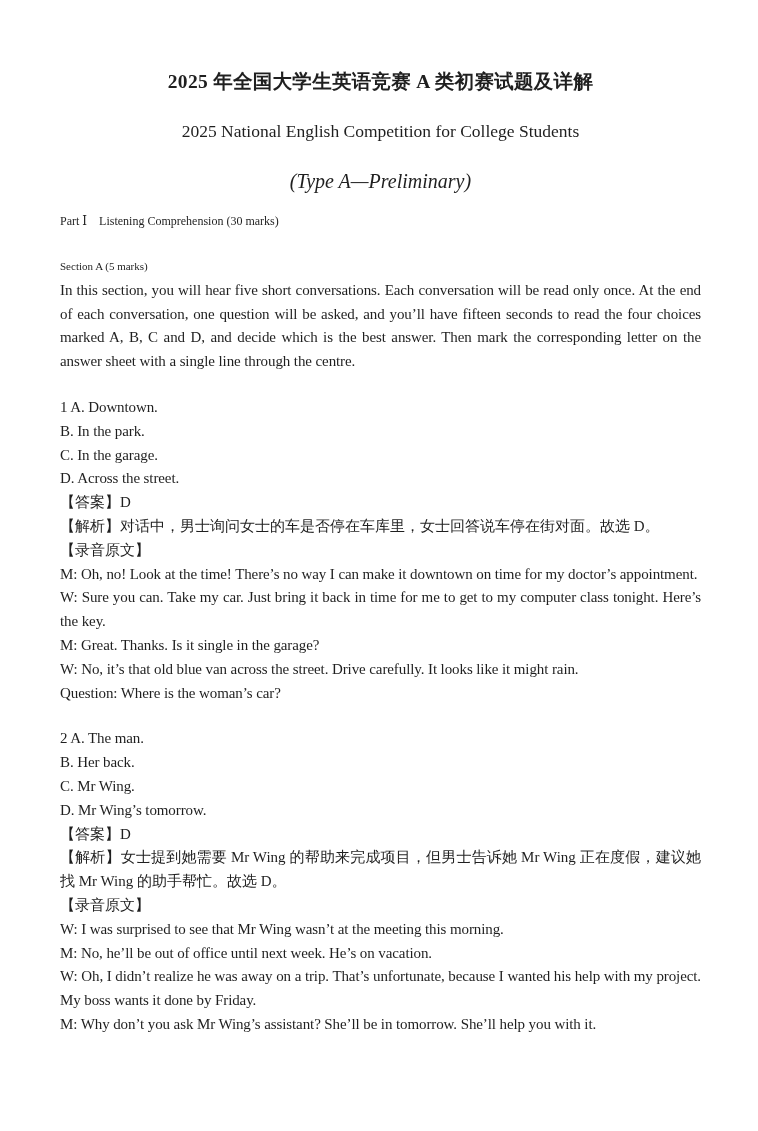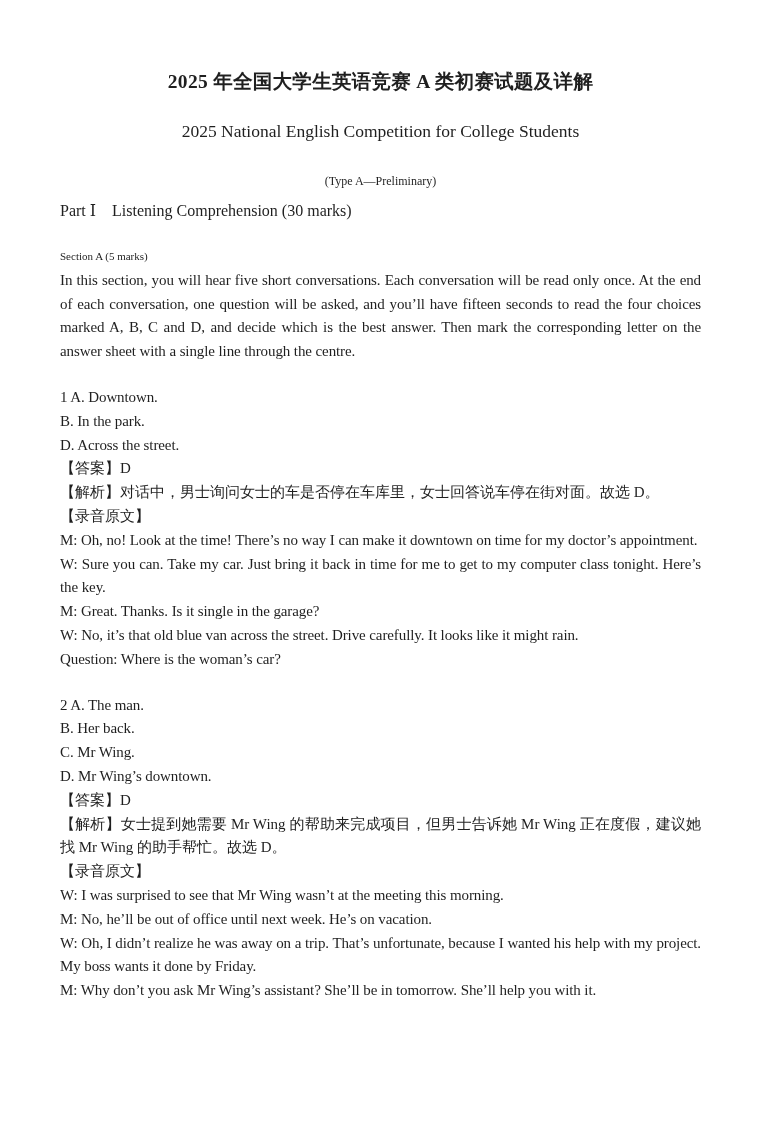--- a/index.html
+++ b/index.html
@@ -28,34 +28,35 @@
     font-weight: bold;
     margin: 0;
     letter-spacing: 0.3px;
   }
   .title-en {
     font-size: 17.5px;
     line-height: 24px;
     margin-top: 25px;
   }
   .subtitle {
-    font-size: 12px;
+    font-size: 20px;
     line-height: 24px;
     margin-top: 26px;
+    font-style: italic;
   }
   .meta {
     font-size: 17.5px;
     line-height: 24px;
     margin-top: 26px;
     white-space: pre-wrap;
   }
   .part-heading {
-    font-size: 16px;
+    font-size: 12px;
     line-height: 22px;
-    margin-top: 7px;
+    margin-top: 17px;
     white-space: pre-wrap;
   }
   .section-heading {
     font-size: 11px;
     line-height: 23.8px;
     margin-top: 23px;
   }
   .para {
     font-size: 15px;
     line-height: 23.8px;
@@ -81,36 +82,37 @@
   <div class="subtitle center">(Type A—Preliminary)</div>
 
   <div class="part-heading">Part Ⅰ    Listening Comprehension (30 marks)</div>
 
   <div class="section-heading">Section A (5 marks)</div>
   <p class="para">In this section, you will hear five short conversations. Each conversation will be read only once. At the end of each conversation, one question will be asked, and you’ll have fifteen seconds to read the four choices marked A, B, C and D, and decide which is the best answer. Then mark the corresponding letter on the answer sheet with a single line through the centre.</p>
 
   <div class="qblock">
     <div class="line">1 A. Downtown.</div>
     <div class="line">B. In the park.</div>
+    <div class="line">C. In the garage.</div>
     <div class="line">D. Across the street.</div>
     <div class="line zh">【答案】D</div>
     <div class="para zh">【解析】对话中，男士询问女士的车是否停在车库里，女士回答说车停在街对面。故选 D。</div>
     <div class="line zh">【录音原文】</div>
     <div class="para">M: Oh, no! Look at the time! There’s no way I can make it downtown on time for my doctor’s appointment.</div>
     <div class="para">W: Sure you can. Take my car. Just bring it back in time for me to get to my computer class tonight. Here’s the key.</div>
     <div class="para">M: Great. Thanks. Is it single in the garage?</div>
     <div class="para">W: No, it’s that old blue van across the street. Drive carefully. It looks like it might rain.</div>
     <div class="para">Question: Where is the woman’s car?</div>
   </div>
 
   <div class="qblock">
     <div class="line">2 A. The man.</div>
     <div class="line">B. Her back.</div>
     <div class="line">C. Mr Wing.</div>
-    <div class="line">D. Mr Wing’s downtown.</div>
+    <div class="line">D. Mr Wing’s tomorrow.</div>
     <div class="line zh">【答案】D</div>
     <div class="para zh">【解析】女士提到她需要 Mr Wing 的帮助来完成项目，但男士告诉她 Mr Wing 正在度假，建议她找 Mr Wing 的助手帮忙。故选 D。</div>
     <div class="line zh">【录音原文】</div>
     <div class="para">W: I was surprised to see that Mr Wing wasn’t at the meeting this morning.</div>
     <div class="para">M: No, he’ll be out of office until next week. He’s on vacation.</div>
     <div class="para">W: Oh, I didn’t realize he was away on a trip. That’s unfortunate, because I wanted his help with my project. My boss wants it done by Friday.</div>
     <div class="para">M: Why don’t you ask Mr Wing’s assistant? She’ll be in tomorrow. She’ll help you with it.</div>
   </div>
 
 </div>

